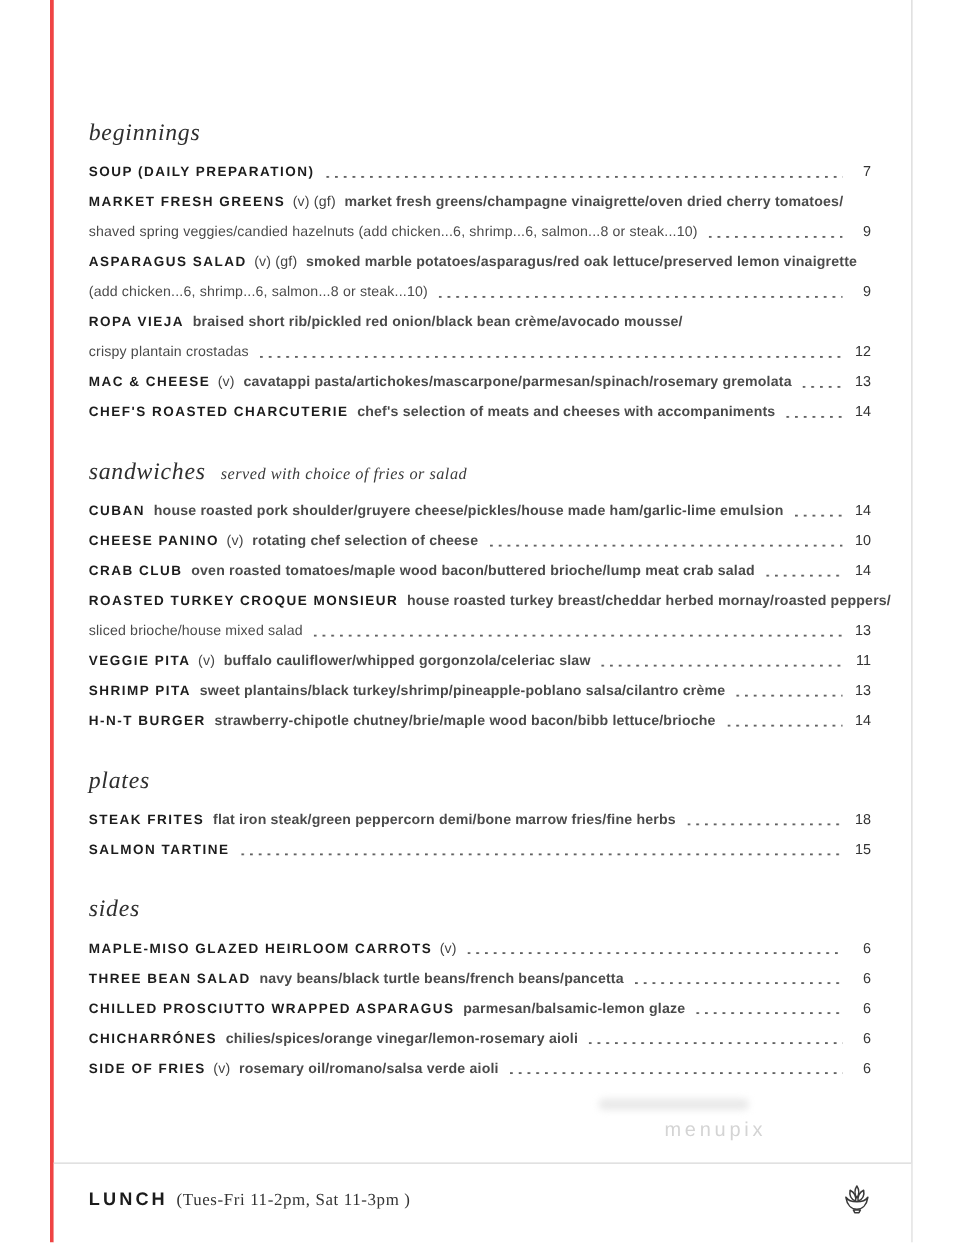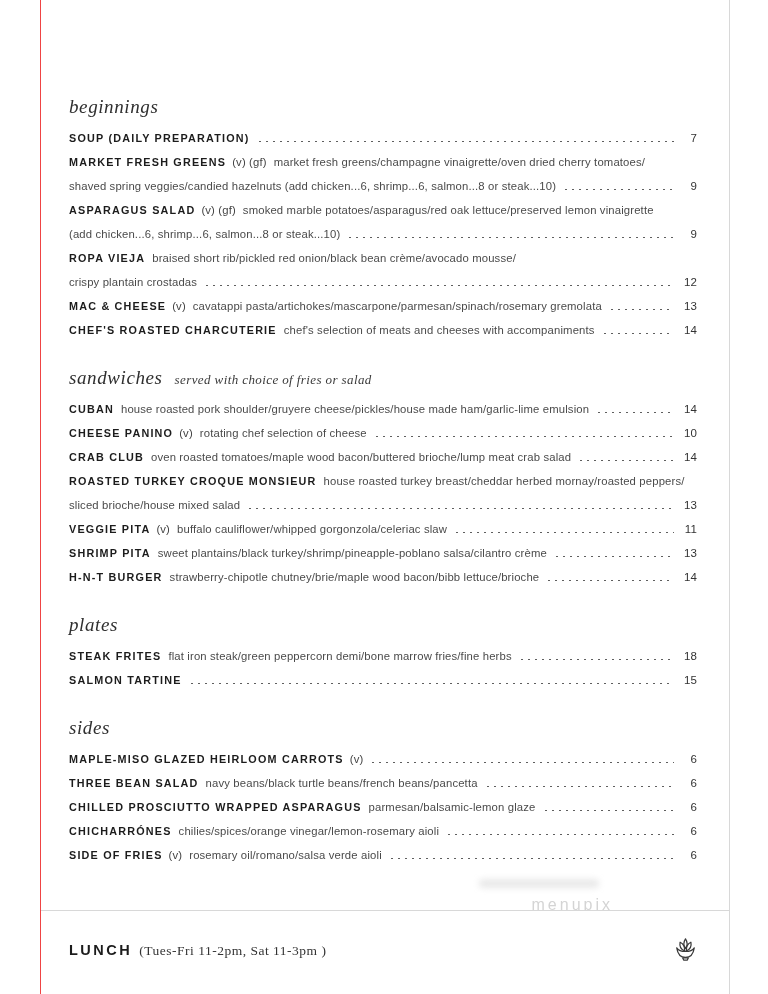--- a/index.html
+++ b/index.html
@@ -5,21 +5,21 @@
   * { margin:0; padding:0; box-sizing:border-box; }
   html,body { width:768px; height:994px; }
   body {
     background:#ffffff;
     font-family:"Liberation Sans", sans-serif;
     position:relative;
     overflow:hidden;
   }
   .page-inner {
     position:absolute; left:40px; right:38px; top:0; bottom:0;
-    border-left:1px solid #ef4444; border-right:1px solid #d8d8d8;
+    border-left:3px solid #ef4444; border-right:1px solid #d8d8d8;
     background:#ffffff;
   }
   .content { padding:96px 32px 0 28px; overflow:hidden; }
   .menu-section { margin-top:30px; }
   .menu-section:first-child { margin-top:0; }
   .section-title {
     font-family:"Liberation Serif", serif;
     font-style:italic; font-weight:400;
     font-size:19px; color:#2f2f2f; letter-spacing:0.6px;
     margin-bottom:13px;
@@ -31,39 +31,39 @@
   .menu-line {
     display:flex; align-items:baseline;
     margin-bottom:10px;
     font-size:11.3px; color:#4a4a4a; letter-spacing:0.15px;
     line-height:14px; white-space:nowrap;
   }
   .item-name {
     font-weight:bold; font-size:10.8px; letter-spacing:1.2px; color:#1c1c1c;
   }
   .item-tags { margin-left:6px; color:#444;text-align:center; }
-  .item-desc { margin-left:7px; }
+  .item-desc { margin-left:7px;font-weight:bold; }
   .item-desc-cont { }
   .leader {
     flex:1 1 auto; align-self:flex-end;
     height:3px; margin:0 7px 2px 9px; min-width:14px;
     background-image:radial-gradient(circle at 1px 1.5px, #5f5f5f 1px, transparent 1.1px);
     background-size:7px 3px; background-repeat:repeat-x; background-position:left bottom;
   }
   .item-price { min-width:16px; text-align:right; color:#333; font-size:11.5px; flex:0 0 auto; }
   .watermark {
     position:absolute; right:116px; bottom:80px;
     font-size:16px; color:#d4d4d4; letter-spacing:3px;
   }
   .watermark-smudge {
     position:absolute; right:130px; bottom:106px;
     width:120px; height:9px; background:#e9e9e9; filter:blur(3px); border-radius:4px;
   }
   .footer {
-    position:absolute; left:0; right:0; bottom:0; height:84px;
+    position:absolute; left:0; right:0; bottom:0; height:64px;
     border-top:1px solid #d8d8d8;
     display:flex; align-items:center; justify-content:space-between;
     padding:0 30px 6px 28px; background:#fff;
   }
   .lunch-title { font-weight:bold; font-size:14.5px; letter-spacing:2.5px; color:#1c1c1c; }
   .lunch-hours { font-family:"Liberation Serif", serif; font-size:13.5px; color:#333; margin-left:7px; letter-spacing:0.5px; }
   .logo svg { display:block; }
 </style>
 </head>
 <body>

